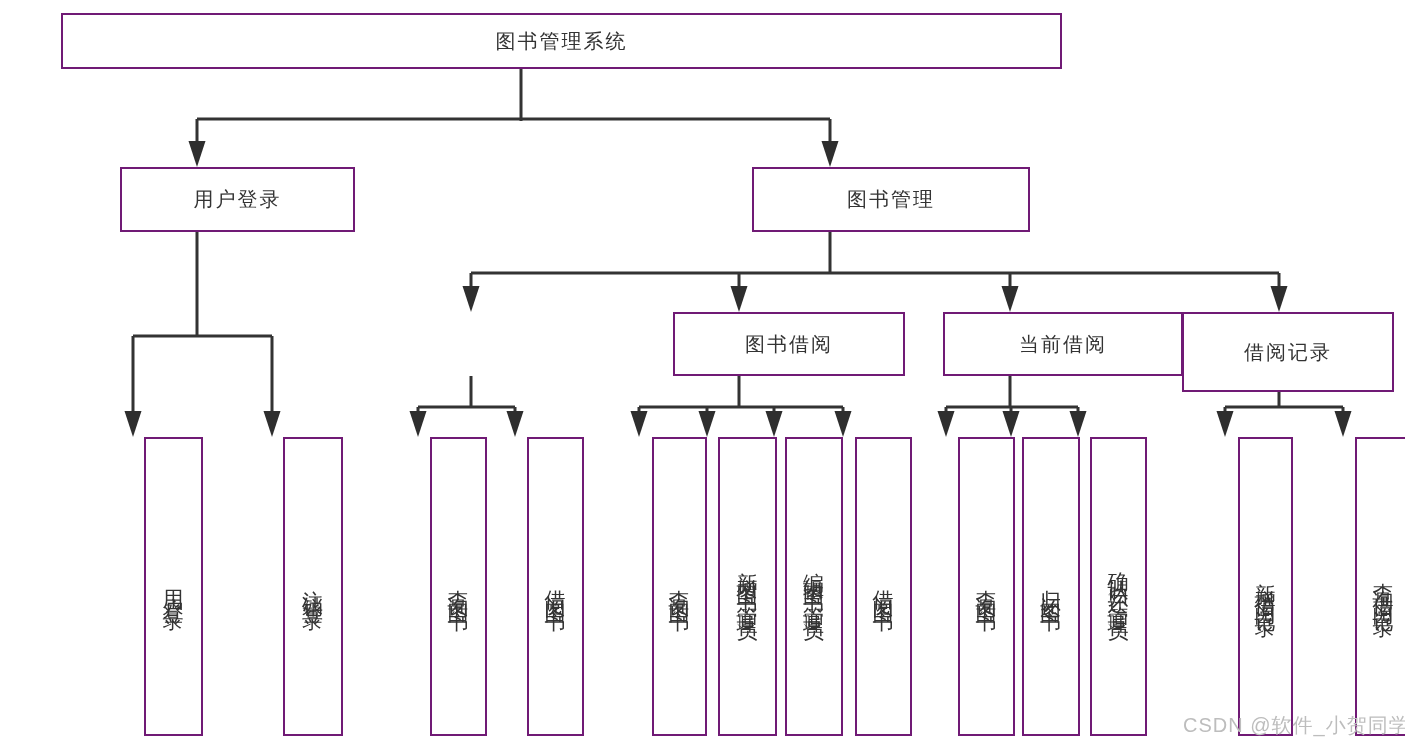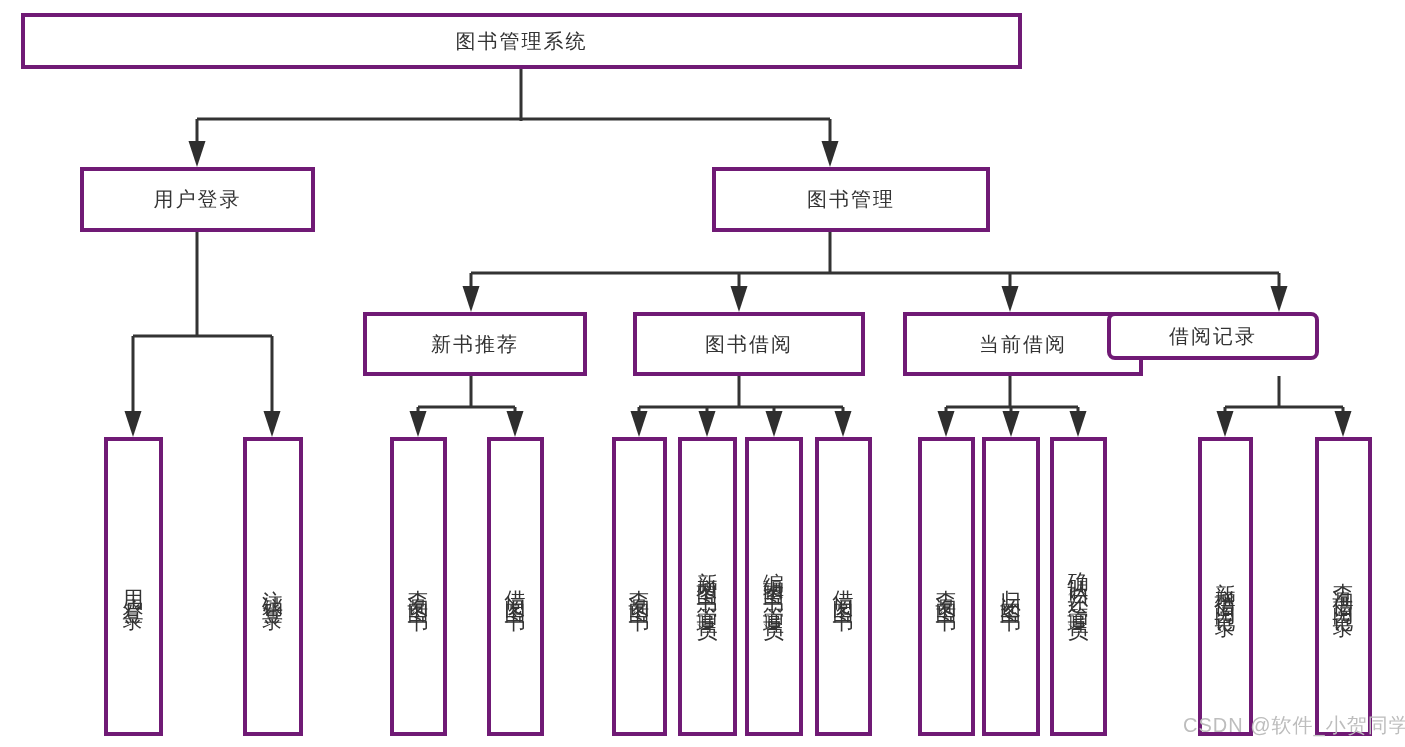--- a/index.html
+++ b/index.html
@@ -8,26 +8,27 @@
     width:1405px; height:747px;
     background:#ffffff;
     font-family:"Liberation Sans", sans-serif;
     color:#333333;
     overflow:hidden;
   }
   #connectors { position:absolute; left:0; top:0; width:1405px; height:747px; }
   .box {
     position:absolute;
     box-sizing:border-box;
-    border:4px solid #701a75;
+    border:2px solid #701a75;
     background:#ffffff;
     display:flex;
     align-items:center;
     justify-content:center;
     color:#333333;
+    margin-left:40px;
   }
   .hlabel { font-size:20px; letter-spacing:2px; white-space:nowrap; }
   .leaf span {
     writing-mode:vertical-rl;
     text-orientation:mixed;
     font-size:21px;
     letter-spacing:7px;
     line-height:1;
     white-space:nowrap;
   }
@@ -96,30 +97,27 @@
     <span class="hlabel">图书管理系统</span>
   </div>
 
   <div class="box" style="left:80px;top:167px;width:235px;height:65px;">
     <span class="hlabel">用户登录</span>
   </div>
   <div class="box" style="left:712px;top:167px;width:278px;height:65px;">
     <span class="hlabel">图书管理</span>
   </div>
 
-  <div class="box" style="left:363px;top:312px;width:224px;height:64px;">
-    <span class="hlabel">新书推荐</span>
-  </div>
   <div class="box" style="left:633px;top:312px;width:232px;height:64px;">
     <span class="hlabel">图书借阅</span>
   </div>
   <div class="box" style="left:903px;top:312px;width:240px;height:64px;">
     <span class="hlabel">当前借阅</span>
   </div>
-  <div class="box" style="left:1107px;top:312px;width:212px;height:48px;border-radius:8px;">
+  <div class="box" style="left:1142px;top:312px;width:212px;height:80px;">
     <span class="hlabel">借阅记录</span>
   </div>
 
   <div class="box leaf" style="left:104px;top:437px;width:59px;height:299px;">
     <span>用户登录</span>
   </div>
   <div class="box leaf" style="left:243px;top:437px;width:60px;height:299px;">
     <span>注销登录</span>
   </div>
 

